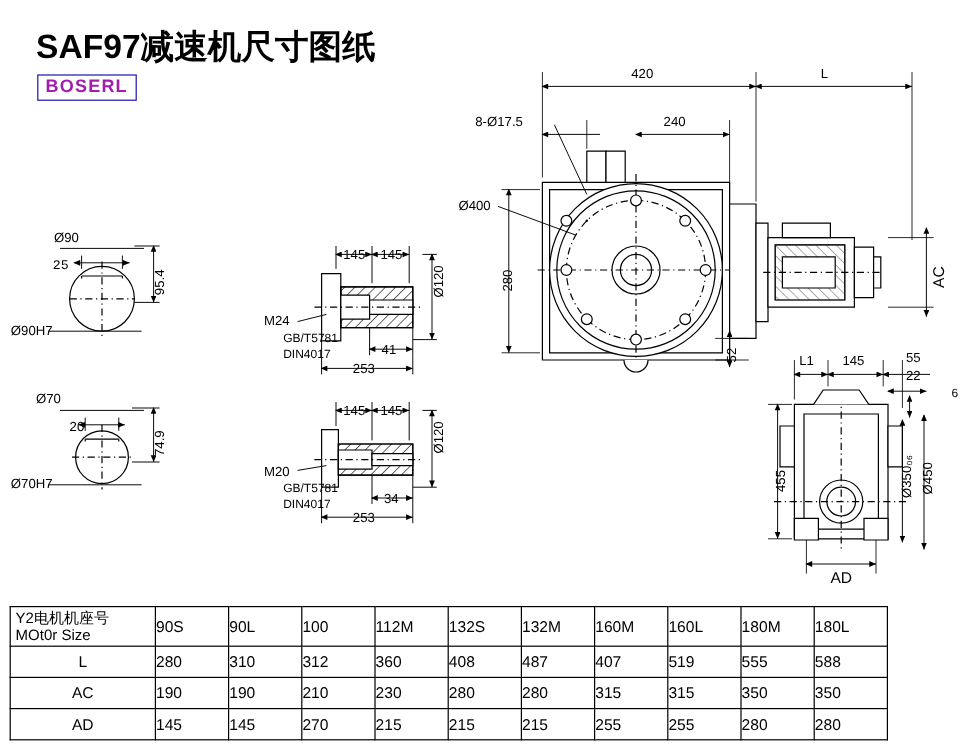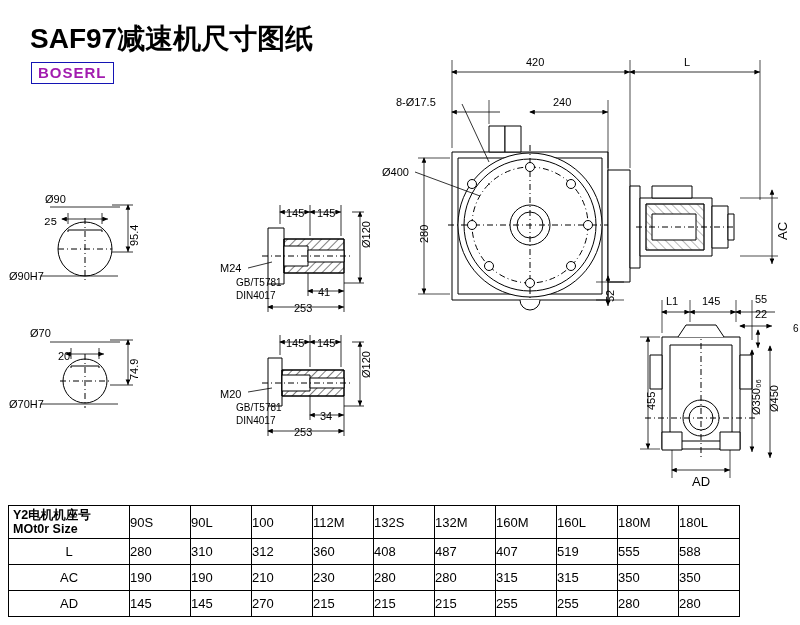--- a/index.html
+++ b/index.html
@@ -40,21 +40,21 @@
   table.spec td,table.spec th{
     border:1px solid #000;
     padding:2px 0;
     height:21px;
     font-weight:normal;
   }
   table.spec td.rowhead{
     width:120px;text-align:center;
   }
   table.spec td.head1{
-    text-align:left;padding-left:4px;font-size:12.5px;line-height:14px;font-weight:bold;
+    text-align:left;padding-left:4px;font-size:12.5px;line-height:14px;
   }
   table.spec td.val{width:60px;}
   .tbl-head-cell{font-size:13px;}
 
   svg.ov{position:absolute;left:0;top:0;width:800px;height:625px;overflow:visible;}
   svg.ov *{vector-effect:non-scaling-stroke;}
 </style>
 </head>
 <body>
 

